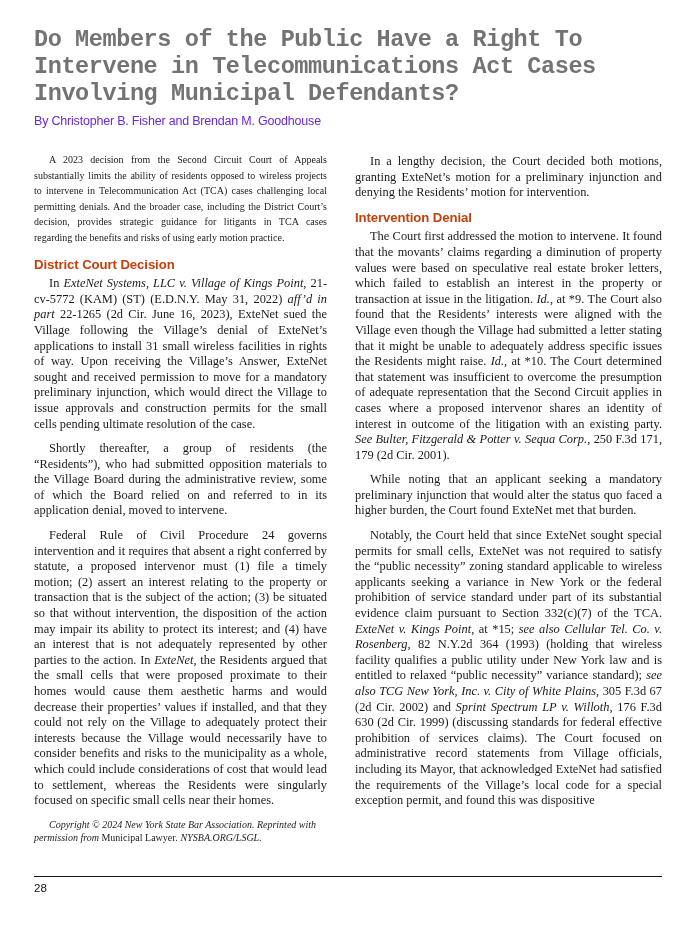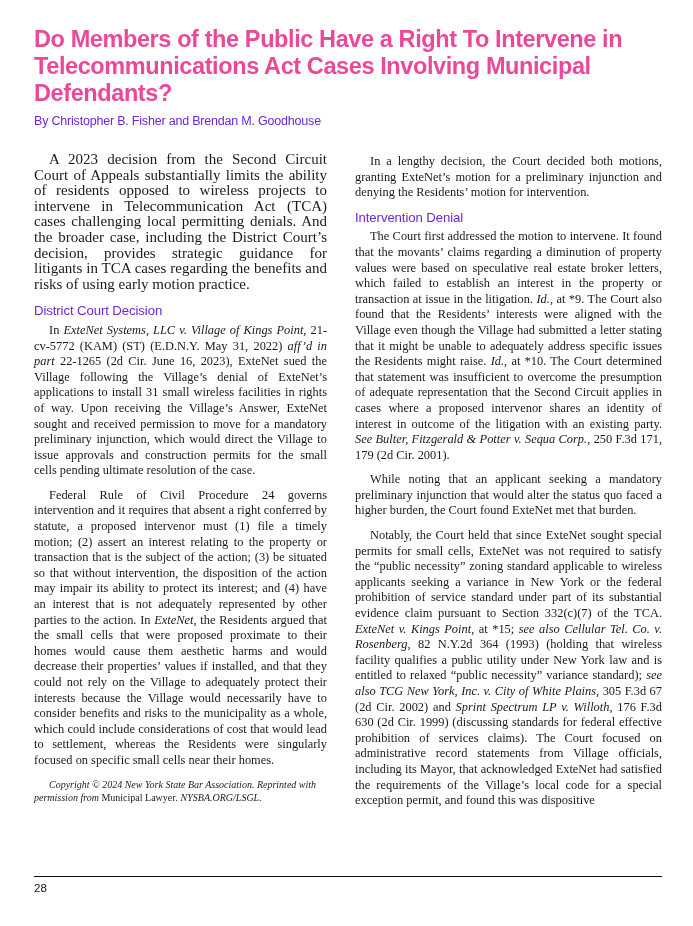--- a/index.html
+++ b/index.html
@@ -1,38 +1,38 @@
 <!DOCTYPE html>
 <html><head>
 <meta charset="utf-8">
 <style>
   html, body { margin: 0; padding: 0; background: #ffffff; }
   body { width: 693px; height: 926px; position: relative; overflow: hidden; color: #1a1a1a; }
   .title {
     position: absolute; left: 34px; top: 26px; width: 640px;
-    font-family: Liberation Sans, sans-serif; font-weight: bold;
-    font-size: 23.5px; line-height: 27px; letter-spacing: -0.4px; color: #ec4899;
+    font-family: Liberation Mono, monospace; font-weight: bold;
+    font-size: 23.5px; line-height: 27px; letter-spacing: -0.4px; color: #737373;
     margin: 0;
   }
   .byline {
     position: absolute; left: 34px; top: 114px;
     font-family: "Liberation Sans", sans-serif; font-size: 12.5px; color: #6d28d9; letter-spacing: -0.2px;
   }
   .col {
     position: absolute; top: 152px;
     font-family: "Liberation Serif", serif; font-size: 12.4px; line-height: 15.6px; color: #1a1a1a;
     text-align: justify;
   }
   .col.left { left: 34px; width: 293px; }
   .col.right { left: 355px; width: 307px; top: 154px; }
   .col p { margin: 0 0 9px 0; text-indent: 15px; }
-  .col p.intro { font-size: 15px; line-height: 15.6px; margin-bottom: 11px; }
+  .col p.intro { font-size: 10px; line-height: 15.6px; margin-bottom: 11px; }
   .col h2 {
-    font-family: "Liberation Sans", sans-serif; font-weight: normal; font-size: 13.2px;
-    margin: 2px 0 4px 0; color: #6d28d9; letter-spacing: -0.1px;
+    font-family: "Liberation Sans", sans-serif; font-weight: bold; font-size: 13.2px;
+    margin: 2px 0 4px 0; color: #c2410c; letter-spacing: -0.1px;
   }
   .col i { font-style: italic; }
   .copyright {
     font-size: 10px; line-height: 13.5px; margin-top: 6px; text-indent: 0; text-align: left; color: #222;
   }
   .rule {
     position: absolute; left: 34px; top: 876px; width: 628px; height: 0; border-top: 1.3px solid #111;
   }
   .footer-page {
     position: absolute; left: 34px; top: 882px;
@@ -48,20 +48,21 @@
 <body>
 
 <h1 class="title">Do Members of the Public Have a Right To Intervene in Telecommunications Act Cases Involving Municipal Defendants?</h1>
 <div class="byline">By Christopher B. Fisher and Brendan M. Goodhouse</div>
 
 <div class="col left">
   <p class="intro">A 2023 decision from the Second Circuit Court of Appeals substantially limits the ability of residents opposed to wireless projects to intervene in Telecommunication Act (TCA) cases challenging local permitting denials. And the broader case, including the District Court’s decision, provides strategic guidance for litigants in TCA cases regarding the benefits and risks of using early motion practice.</p>
 
   <h2>District Court Decision</h2>
   <p><span>In </span><i>ExteNet Systems, LLC v. Village of Kings Point</i><span>, 21-cv-5772 (KAM) (ST) (E.D.N.Y. May 31, 2022) </span><i>aff’d in part</i><span> 22-1265 (2d Cir. June 16, 2023), ExteNet sued the Village following the Village’s denial of ExteNet’s applications to install 31 small wireless facilities in rights of way. Upon receiving the Village’s Answer, ExteNet sought and received permission to move for a mandatory preliminary injunction, which would direct the Village to issue approvals and construction permits for the small cells pending ultimate resolution of the case.</span></p>
+  <p>Shortly thereafter, a group of residents (the “Residents”), who had submitted opposition materials to the Village Board during the administrative review, some of which the Board relied on and referred to in its application denial, moved to intervene.</p>
   <p><span>Federal Rule of Civil Procedure 24 governs intervention and it requires that absent a right conferred by statute, a proposed intervenor must (1) file a timely motion; (2) assert an interest relating to the property or transaction that is the subject of the action; (3) be situated so that without intervention, the disposition of the action may impair its ability to protect its interest; and (4) have an interest that is not adequately represented by other parties to the action. In </span><i>ExteNet</i><span>, the Residents argued that the small cells that were proposed proximate to their homes would cause them aesthetic harms and would decrease their properties’ values if installed, and that they could not rely on the Village to adequately protect their interests because the Village would necessarily have to consider benefits and risks to the municipality as a whole, which could include considerations of cost that would lead to settlement, whereas the Residents were singularly focused on specific small cells near their homes.</span></p>
 
   <p class="copyright"><i>Copyright © 2024 New York State Bar Association. Reprinted with permission from </i><span>Municipal Lawyer</span><i>. NYSBA.ORG/LSGL.</i></p>
 </div>
 
 <div class="col right">
   <p>In a lengthy decision, the Court decided both motions, granting ExteNet’s motion for a preliminary injunction and denying the Residents’ motion for intervention.</p>
 
   <h2>Intervention Denial</h2>
   <p><span>The Court first addressed the motion to intervene. It found that the movants’ claims regarding a diminution of property values were based on speculative real estate broker letters, which failed to establish an interest in the property or transaction at issue in the litigation. </span><i>Id.</i><span>, at *9. The Court also found that the Residents’ interests were aligned with the Village even though the Village had submitted a letter stating that it might be unable to adequately address specific issues the Residents might raise. </span><i>Id.</i><span>, at *10. The Court determined that statement was insufficient to overcome the presumption of adequate representation that the Second Circuit applies in cases where a proposed intervenor shares an identity of interest in outcome of the litigation with an existing party. </span><i>See Bulter, Fitzgerald &amp; Potter v. Sequa Corp.</i><span>, 250 F.3d 171, 179 (2d Cir. 2001).</span></p>

